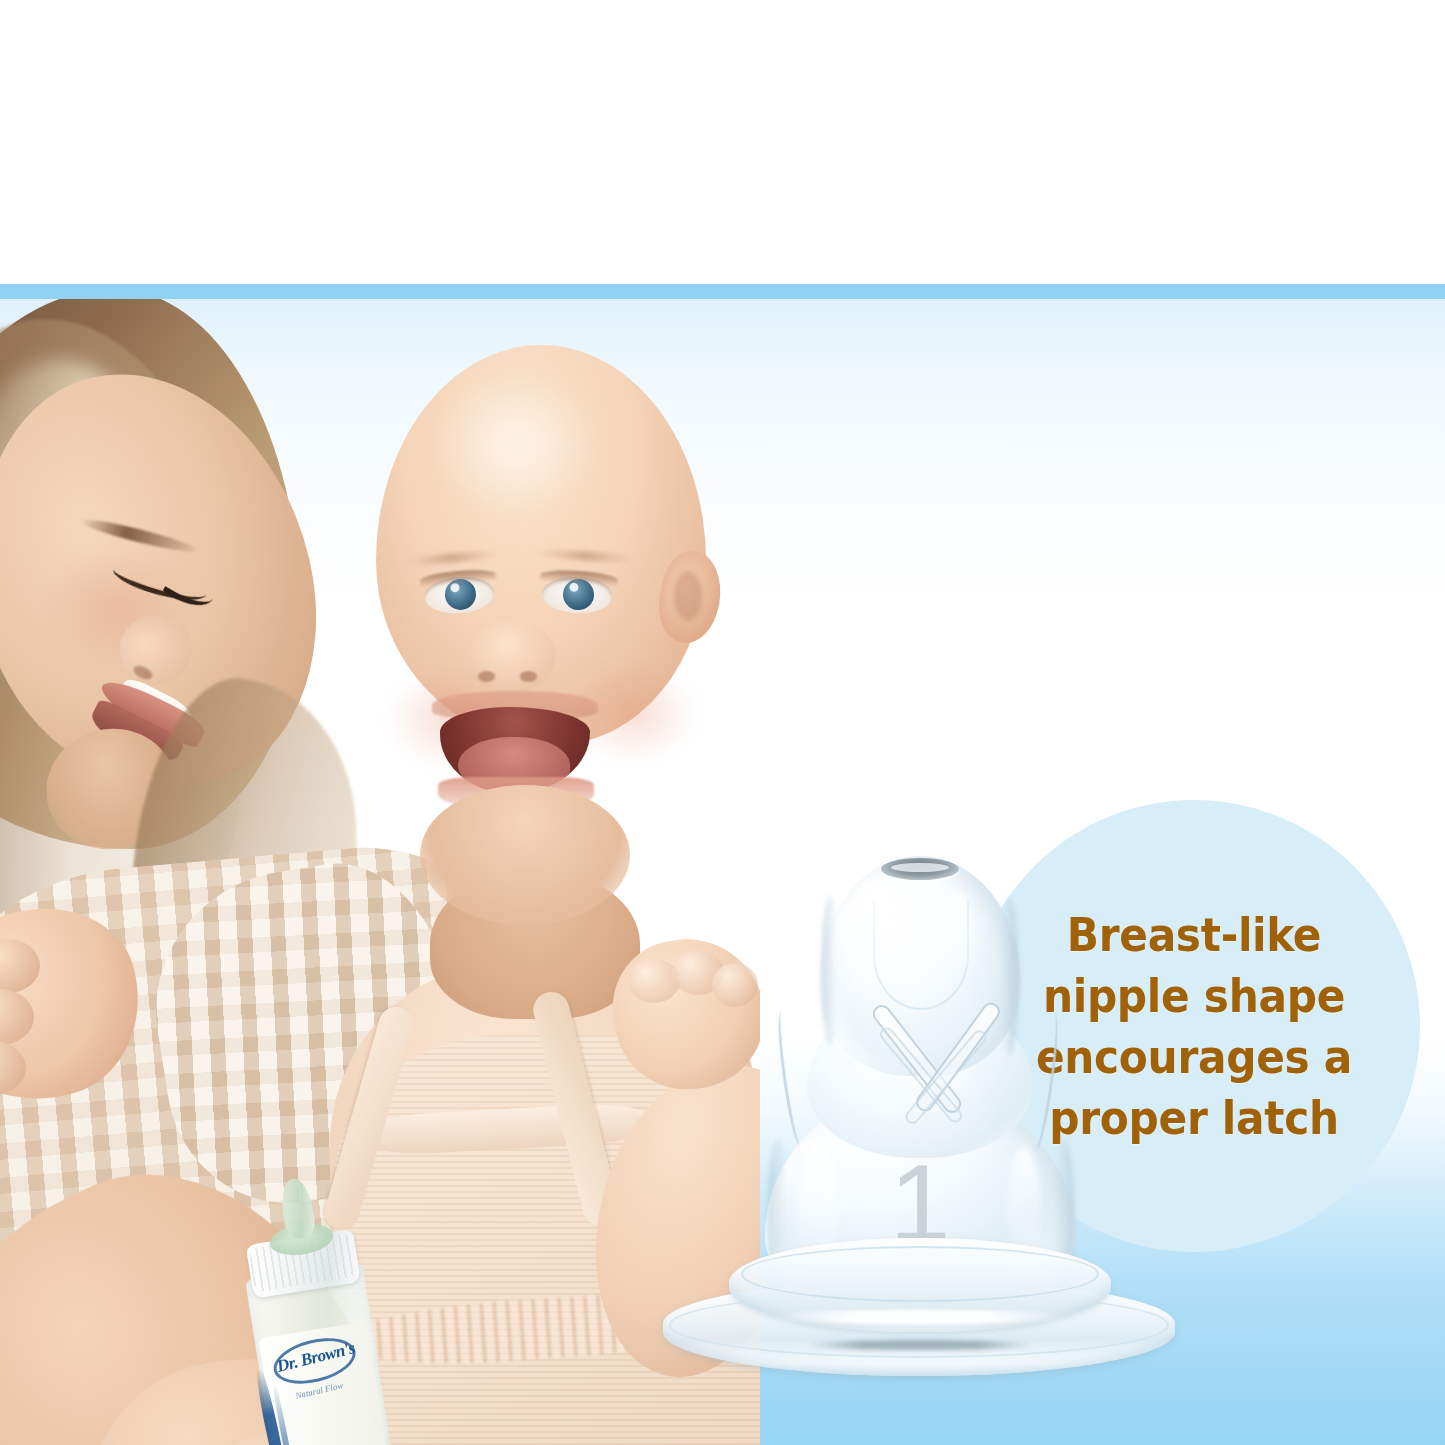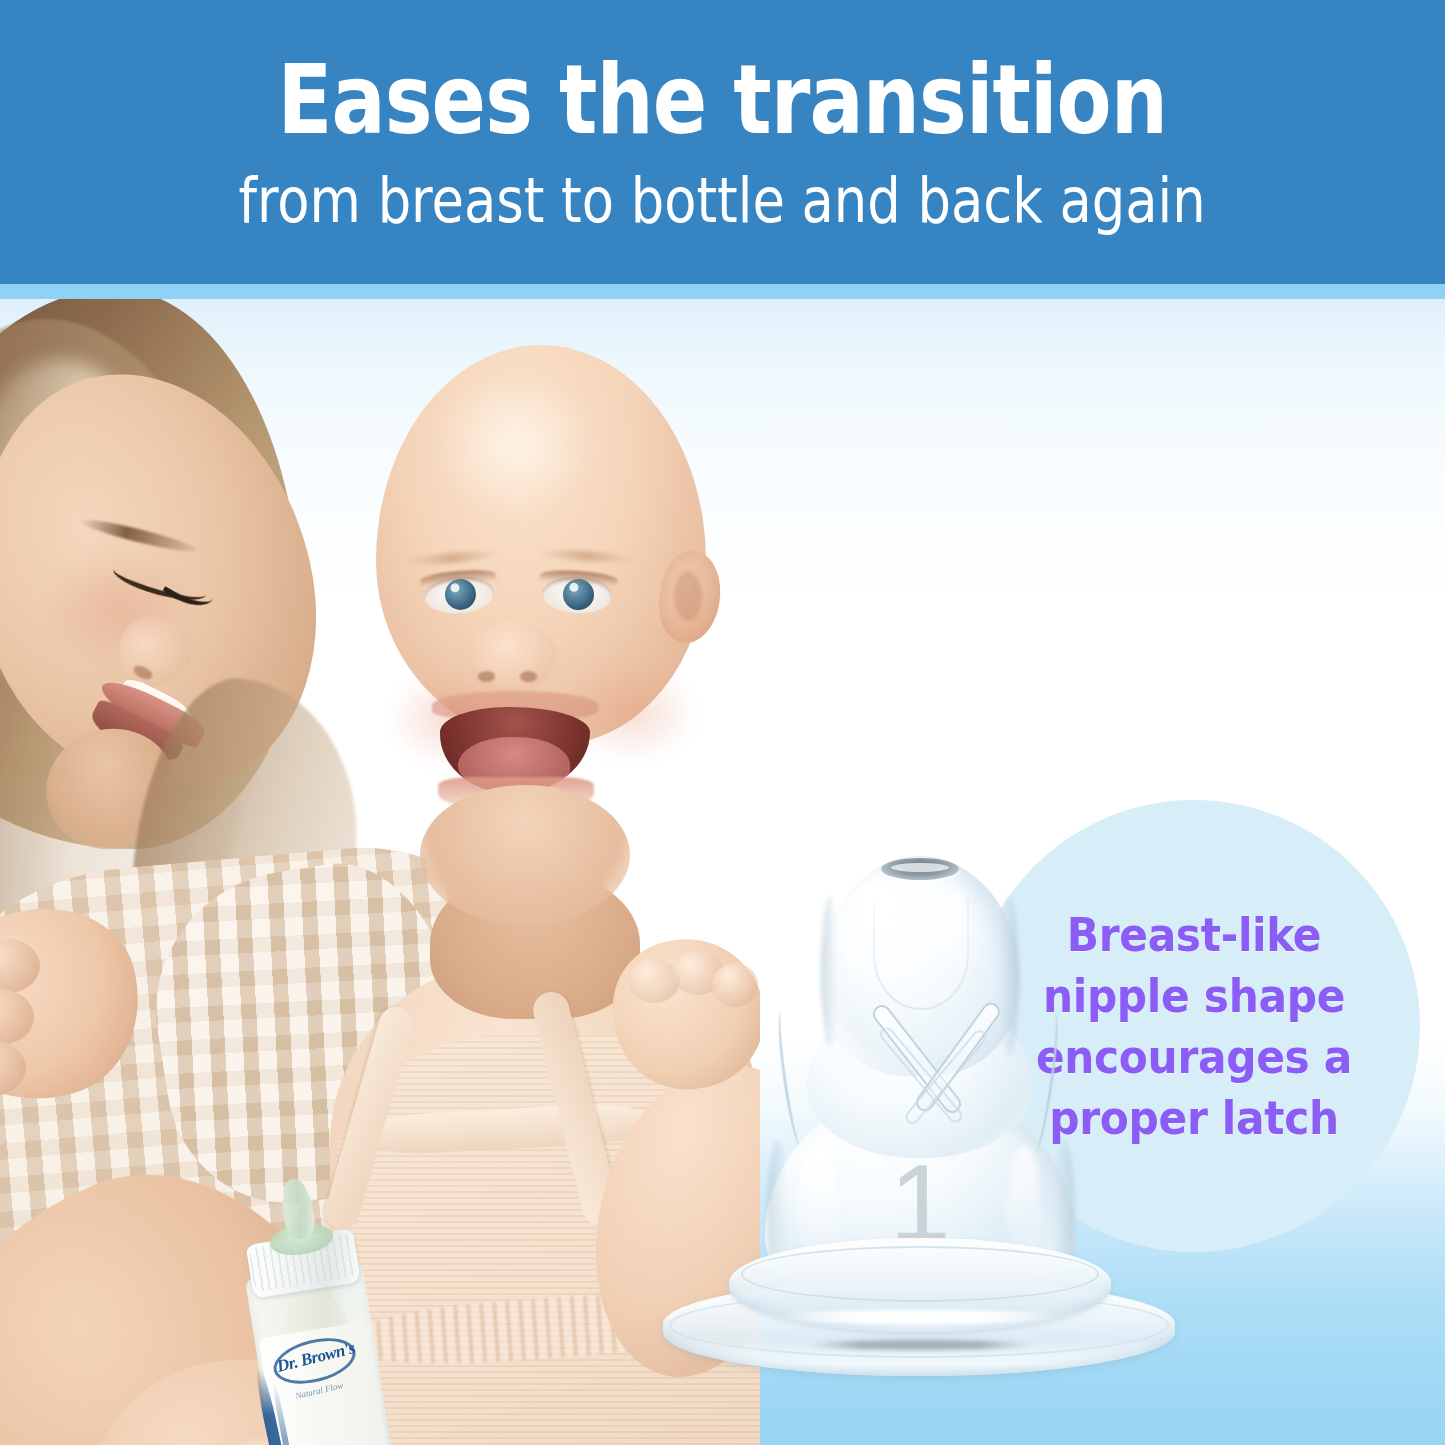--- a/index.html
+++ b/index.html
@@ -100,21 +100,21 @@
     position:absolute;
     left:968px; top:800px;
     width:452px; height:452px;
     border-radius:50%;
     background:#D7EDF8;
     display:flex;
     align-items:center;
     justify-content:center;
   }
   .callout-text {
-    color:#8b5cf6;
+    color:#a16207;
     font-family:"DejaVu Sans Condensed","Liberation Sans Narrow","Liberation Sans", sans-serif;
     font-weight:700;
     font-size:47px;
     line-height:1.3;
     text-align:center;
     width:400px;
     letter-spacing:-0.3px;
     text-shadow:0 1px 0 rgba(255,255,255,0.45);
   }
 
@@ -931,24 +931,20 @@
       <div class="bottle-nipple-base"></div>
       <div class="bottle-nipple"></div>
       <div class="bottle-stripe"></div>
       <div class="bottle-stripe2"></div>
       <div class="bottle-logo-oval"></div>
       <div class="bottle-logo-text">Dr. Brown's</div>
       <div class="bottle-logo-sub">Natural Flow</div>
     </div>
   </div>
 
-  <div class="header-band">
-    <div class="header-title">Eases the transition</div>
-    <div class="header-sub">from breast to bottle and back again</div>
-  </div>
   <div class="header-accent"></div>
 
 
   <div class="callout-circle">
     <div class="callout-text">Breast-like nipple shape encourages a proper latch</div>
   </div>
 
   <div class="product">
     <div class="prod-shadow"></div>
 

